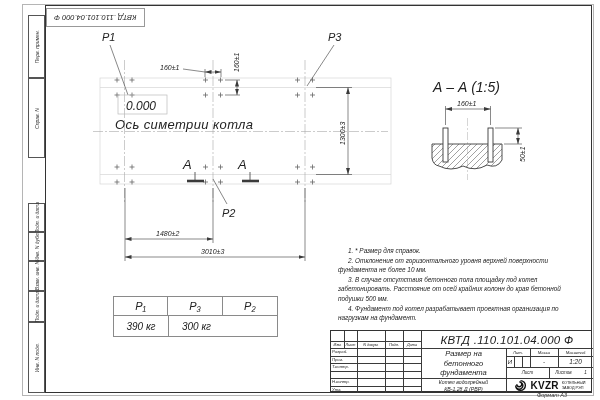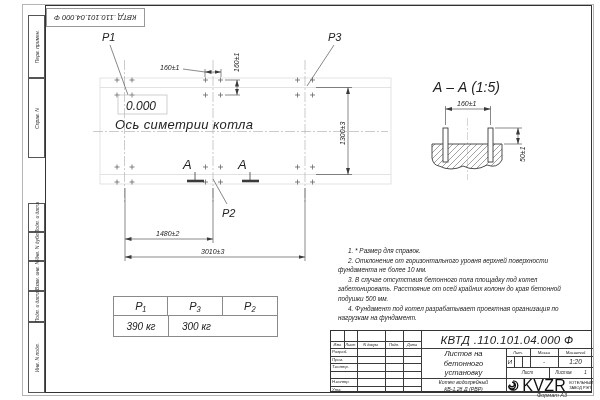--- a/index.html
+++ b/index.html
@@ -21,21 +21,21 @@
   .ltable .row{display:flex;align-items:center;}
   .ltable .c{width:55px;box-sizing:border-box;border-right:0.9px solid #8a8a8a;
              display:flex;align-items:center;justify-content:center;}
   .ltable .c:last-child{border-right:none;}
   .ltable .hdr .c{height:19px;font-size:11px;border-bottom:0.9px solid #8a8a8a;}
   .ltable .val .c{height:20px;font-size:10px;}
   .tb{position:absolute;left:330px;top:330px;width:262px;height:62px;border:1.3px solid #333;box-sizing:border-box;background:#fff;}
   .tb .txt{position:absolute;display:flex;align-items:center;justify-content:center;box-sizing:border-box;color:#222;}
   .fmt{position:absolute;left:512px;top:392px;width:80px;height:8px;text-align:center;font-size:5.5px;color:#333;}
   svg text{font-family:"Liberation Sans",sans-serif;font-style:italic;fill:#222;}
-  .logo-kvzr{font-style:normal;font-weight:normal;font-size:16px;letter-spacing:0.3px;color:#111;}
+  .logo-kvzr{font-style:normal;font-weight:bold;font-size:10px;letter-spacing:0.3px;color:#111;}
   .logo-sub{font-style:normal;font-size:3.8px;line-height:1.15;color:#111;text-align:left;}
 </style>
 </head>
 <body>
 
 <div id="sheet">
 
   <div class="frame-outer"></div>
   <div class="frame-main"></div>
 
@@ -235,23 +235,23 @@
 
     <div class="txt" style="left:1px;top:17px;width:25px;height:7.5px;font-size:4.2px;justify-content:flex-start;">Разраб.</div>
     <div class="txt" style="left:1px;top:24.5px;width:25px;height:7.5px;font-size:4.2px;justify-content:flex-start;">Пров.</div>
     <div class="txt" style="left:1px;top:32px;width:25px;height:7.5px;font-size:4.2px;justify-content:flex-start;">Т.контр.</div>
     <div class="txt" style="left:1px;top:47px;width:25px;height:7.5px;font-size:4.2px;justify-content:flex-start;">Н.контр.</div>
     <div class="txt" style="left:1px;top:54.5px;width:25px;height:7.5px;font-size:4.2px;justify-content:flex-start;">Утв.</div>
 
     <div class="txt" style="left:90px;top:0;width:172px;height:17px;font-size:11.5px;letter-spacing:0.3px;">КВТД .110.101.04.000  Ф</div>
 
     <div class="abs" style="left:90px;top:18px;width:85px;height:29px;display:flex;flex-direction:column;align-items:center;justify-content:center;font-size:7.6px;line-height:1.25;">
-      <span>Листов на</span>
+      <span>Размер на</span>
       <span>бетонного</span>
-      <span>установку</span>
+      <span>фундамента</span>
     </div>
 
     <div class="txt" style="left:175px;top:17px;width:24px;height:8px;font-size:4.2px;">Лит.</div>
     <div class="txt" style="left:199px;top:17px;width:28px;height:8px;font-size:4.2px;">Масса</div>
     <div class="txt" style="left:227px;top:17px;width:35px;height:8px;font-size:4.2px;">Масштаб</div>
     <div class="txt" style="left:175px;top:25px;width:8px;height:11px;font-size:6px;">И</div>
     <div class="txt" style="left:199px;top:25px;width:28px;height:11px;font-size:6px;">-</div>
     <div class="txt" style="left:227px;top:25px;width:35px;height:11px;font-size:6.5px;">1:20</div>
 
     <div class="txt" style="left:175px;top:36px;width:43px;height:11px;font-size:4.5px;">Лист</div>

